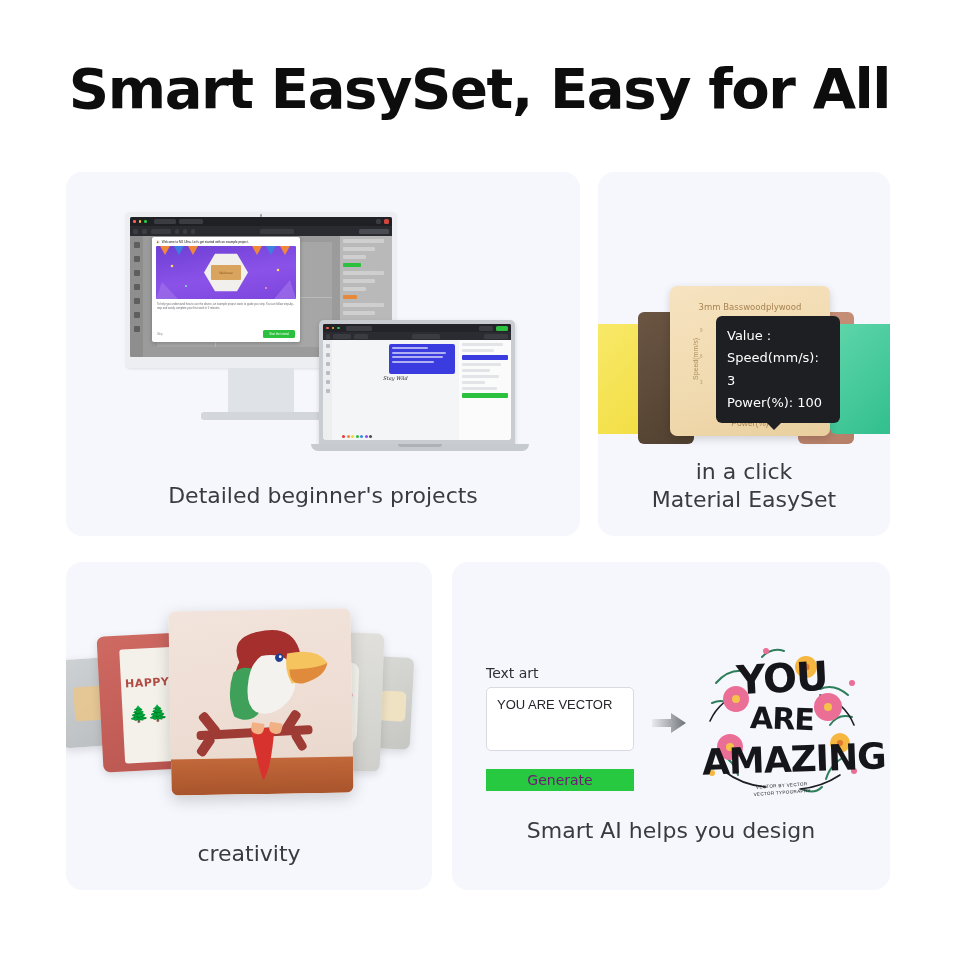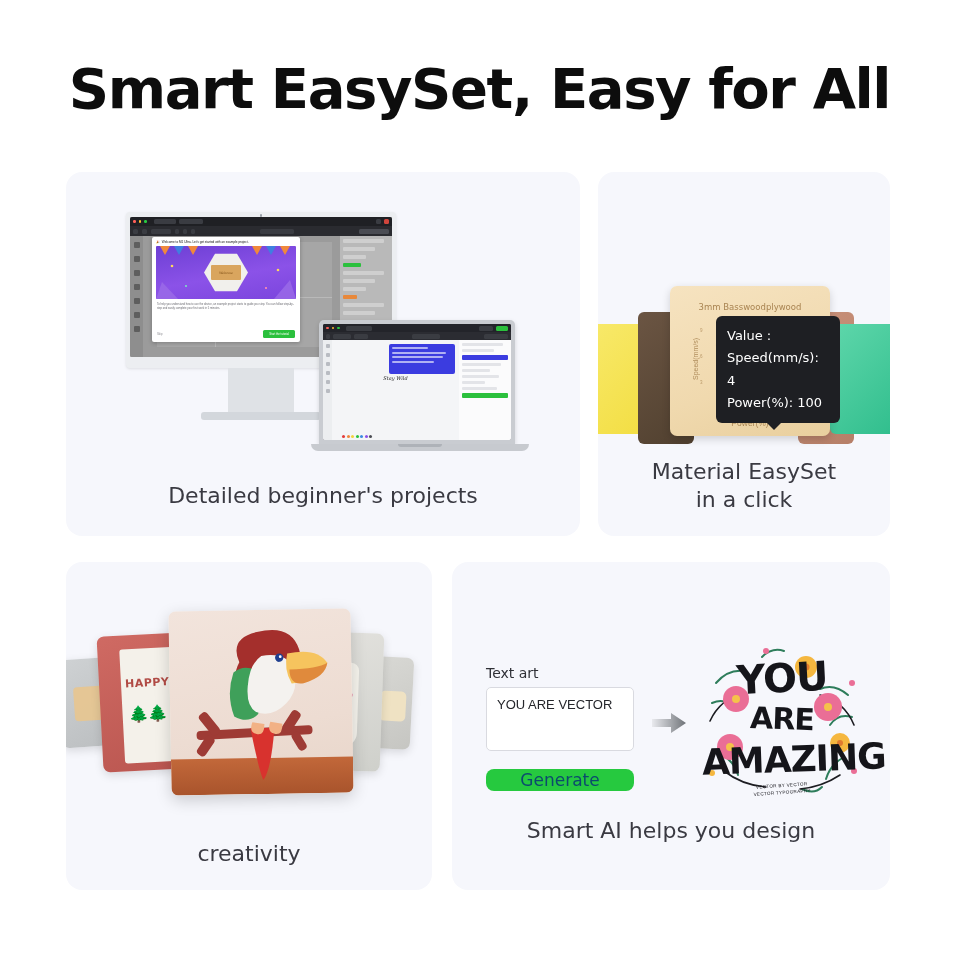--- a/index.html
+++ b/index.html
@@ -294,23 +294,23 @@
     font-size: 14px; color: #2f3036; font-family: "DejaVu Sans", sans-serif;
   }
   .ta-box {
     position: absolute; left: 34px; top: 110px; width: 148px; height: 64px;
     background: #fff; border: 1px solid #d9dae0; border-radius: 5px;
     padding: 9px 10px; font-size: 13px; color: #25262b;
     font-family: "Liberation Sans", sans-serif;
   }
   .ta-btn {
     position: absolute; left: 34px; top: 192px; width: 148px; height: 22px;
-    background: #26c93f; border-radius: 8px; color: #0c4a6e;
+    background: #26c93f; border-radius: 0; color: #701a75;
     display: flex; align-items: center; justify-content: center;
-    font-size: 17px; font-family: "DejaVu Sans", sans-serif;
+    font-size: 14px; font-family: "DejaVu Sans", sans-serif;
   }
   .ta-arrow {
     position: absolute; left: 200px; top: 135px; width: 34px; height: 22px;
   }
   .art { position: absolute; left: 250px; top: 66px; width: 160px; height: 160px; }
   .art-word {
     position: absolute; width: 100%; text-align: center;
     font-family: "DejaVu Sans", sans-serif; font-weight: 700; color: #15151a;
     letter-spacing: -1px;
   }
@@ -545,28 +545,28 @@
         <div class="xtick" style="left:79px">90</div>
         <div class="xtick" style="left:111px">100</div>
 
         <div class="panel-xlabel">Power(%)</div>
       </div>
 
       <div class="cursor-hand">👆</div>
 
       <div class="tooltip">
         <div>Value :</div>
-        <div>Speed(mm/s): 4</div>
+        <div>Speed(mm/s): 3</div>
         <div>Power(%): 100</div>
       </div>
     </div>
 
     <div class="card-caption" id="cap-easyset">
+      <div>in a click</div>
       <div>Material EasySet</div>
-      <div>in a click</div>
     </div>
   </div>
 
   <div class="card" id="card-projects">
     <div class="fan">
 
       <div class="photo ph-far-l">
         <div class="blob"></div>
       </div>
 

